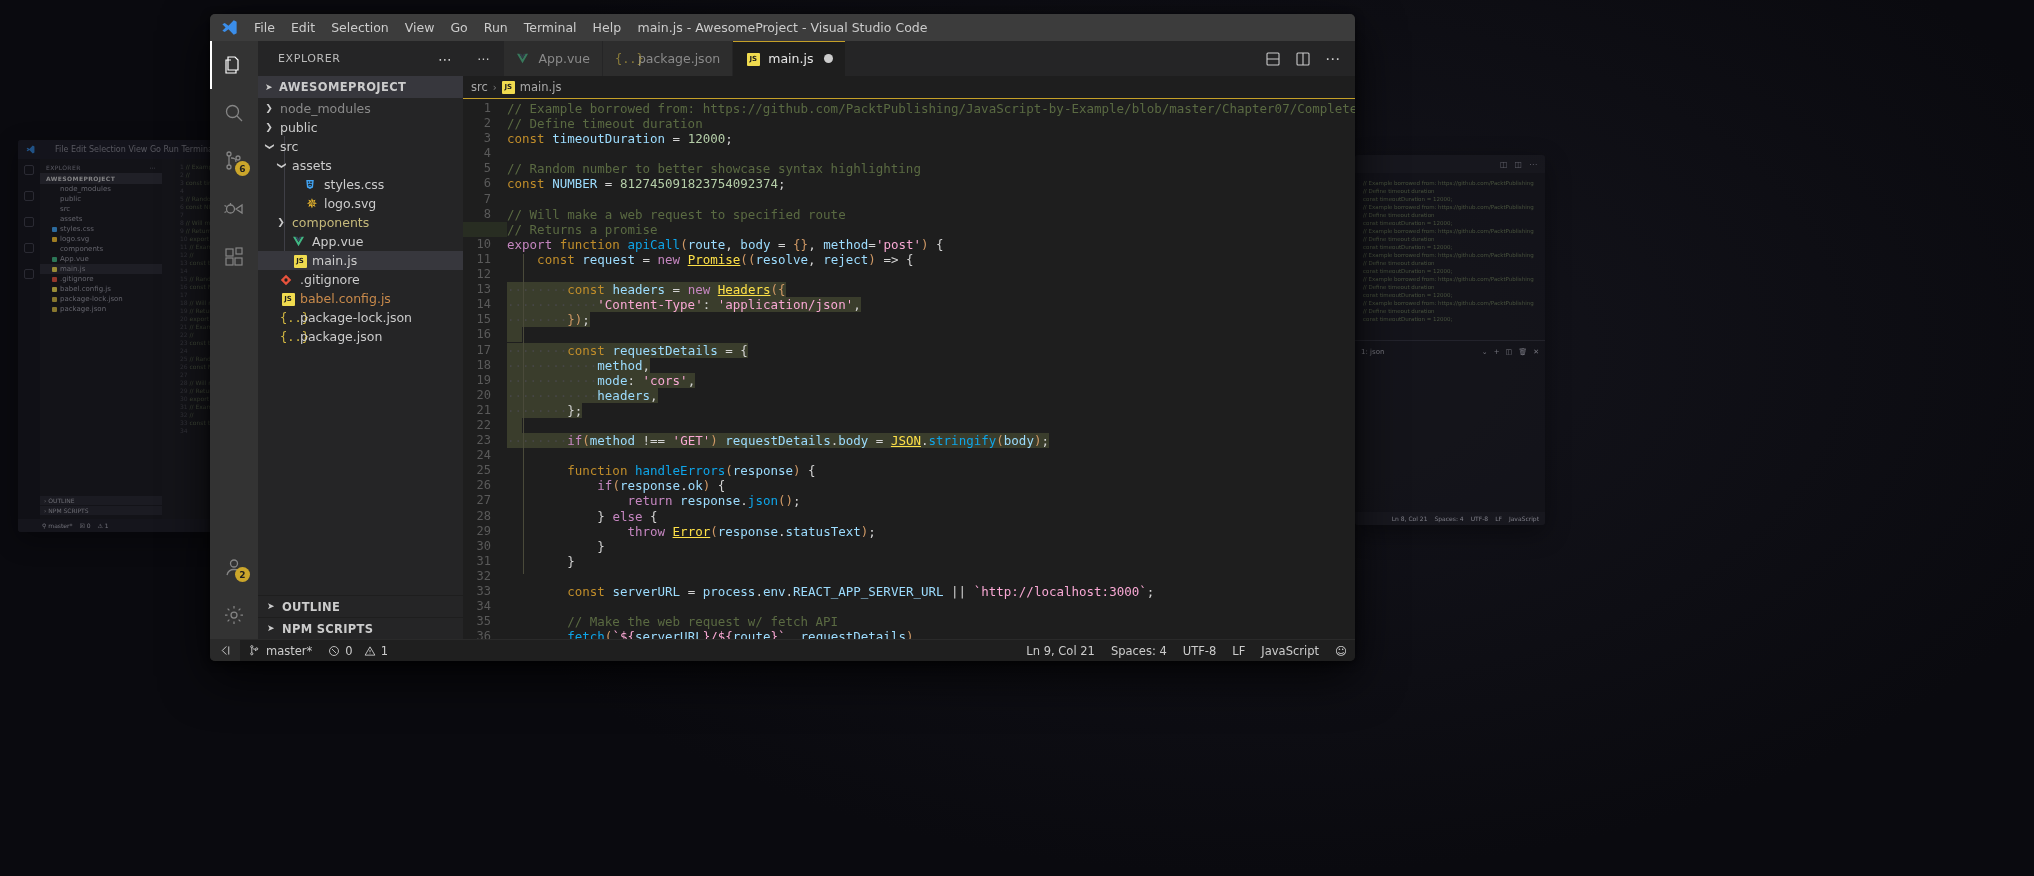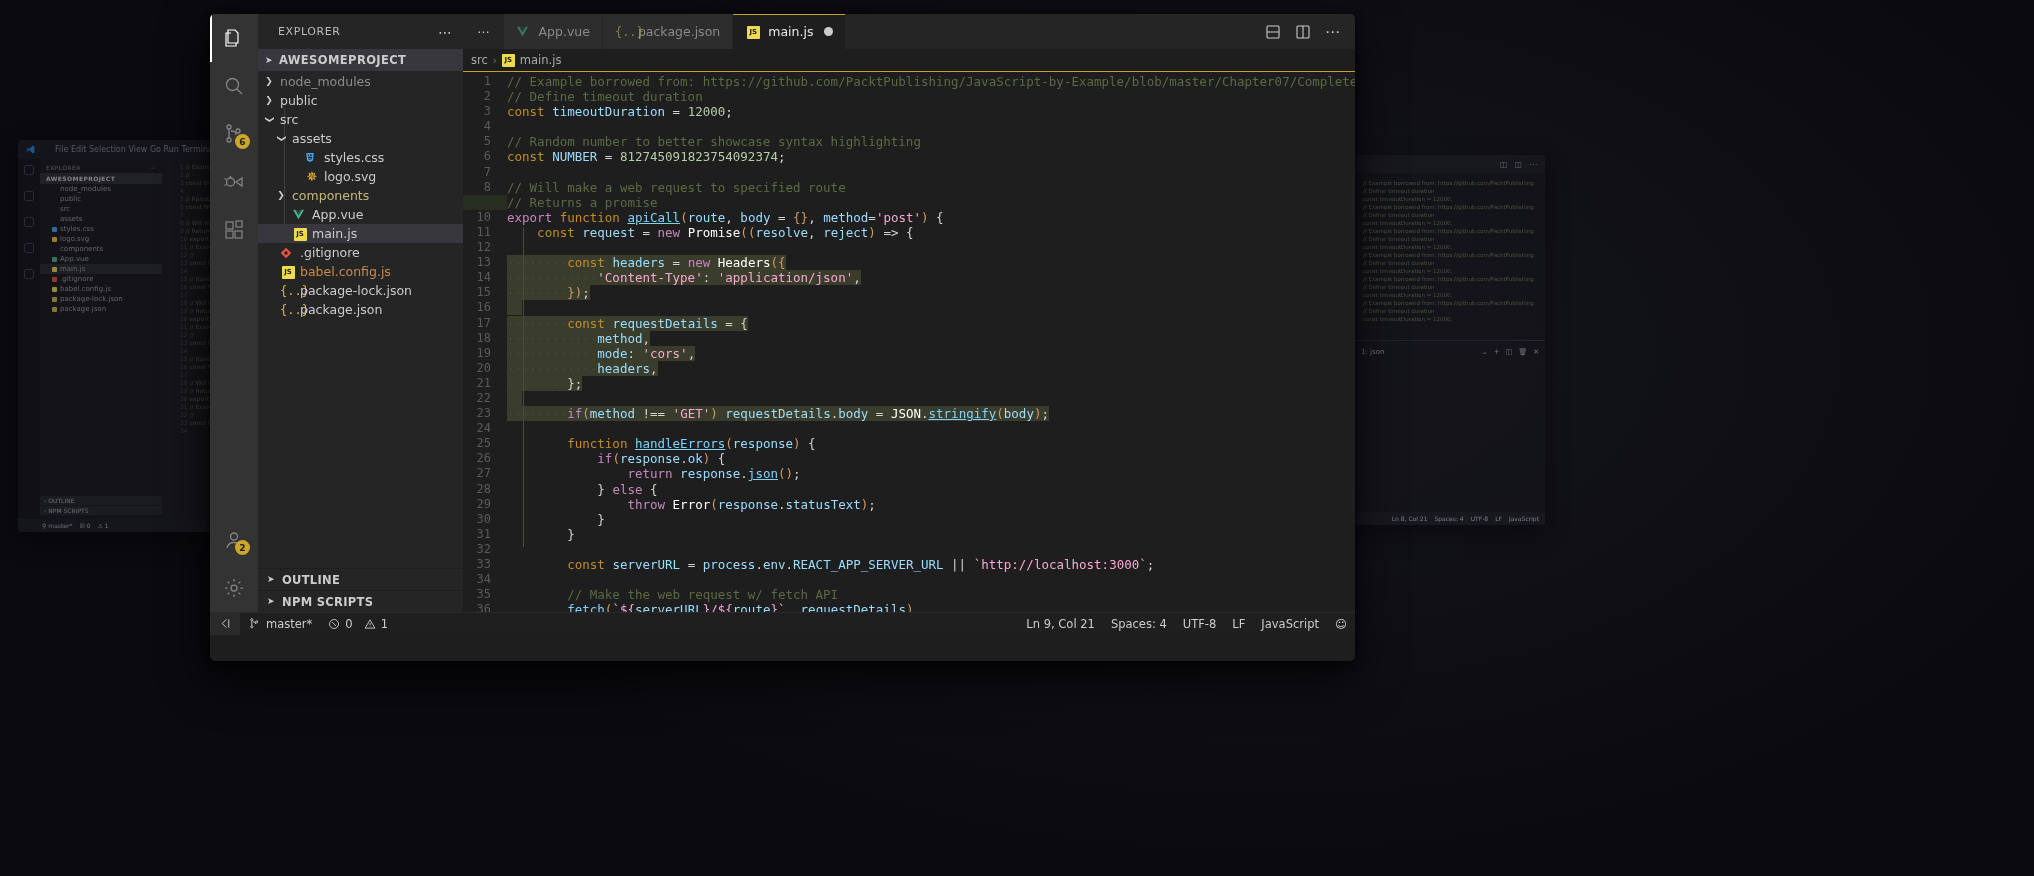--- a/index.html
+++ b/index.html
@@ -255,26 +255,26 @@
     color: #5a5a5a; font-size: 12px;
   }
   .cline.cur .gutter { color: #c6c6c6; }
   .ctext { flex: 1; white-space: pre; position: relative; }
 
   
   .c-com { color: #5a6a42; }
   .c-key { color: #c08d2a; }
   .c-kw2 { color: #c586c0; }
   .c-var { color: #9cdcfe; }
-  .c-fn  { color: #7dd3fc; text-decoration: underline; }
+  .c-fn  { color: #0ea5e9; }
   .c-str { color: #f9a8d4; }
   .c-num { color: #b5cea8; }
   .c-punc{ color: #d4d4d4; }
   .c-par { color: #d19a66; }
-  .c-type{ color: #ffffff; }
+  .c-type{ color: #fde047; text-decoration: underline; }
   .c-op  { color: #d4d4d4; }
   .c-prop{ color: #9cdcfe; }
   .c-ws  { color: #464646; }
   .sel   { background: #3a3d2c; }
   .curline-bg {
     position: absolute; left: 0; right: 0; height: 15.1px;
     background: #282d22;
   }
 
   
@@ -467,20 +467,38 @@
       <span>Ln 8, Col 21</span>
       <span>Spaces: 4</span>
       <span>UTF-8</span>
       <span>LF</span>
       <span>JavaScript</span>
     </div>
 </div>
 
 <div class="win" id="vscode">
 
+  <div id="titlebar">
+    <span class="vsicon">
+      <svg width="17" height="17" viewBox="0 0 100 100">
+        <path fill="#3b8eea" d="M75 8 44 40 22 24 8 31l19 19L8 69l14 7 22-16 31 32 17-8V16z"></path>
+      </svg>
+    </span>
+    <div class="menu" id="menubar">
+        <div class="mi">File</div>
+        <div class="mi">Edit</div>
+        <div class="mi">Selection</div>
+        <div class="mi">View</div>
+        <div class="mi">Go</div>
+        <div class="mi">Run</div>
+        <div class="mi">Terminal</div>
+        <div class="mi">Help</div>
+      </div>
+    <div class="wtitle">main.js - AwesomeProject - Visual Studio Code</div>
+  </div>
 
   <div id="mainrow">
 
     <div id="activitybar">
       <div class="act-item active">
         <svg width="24" height="24" viewBox="0 0 24 24" fill="none" stroke="currentColor" stroke-width="1.2">
           <path d="M6 4h7l3 3v10H6z"></path>
             <path d="M9 7H4v13h10v-3"></path>
         </svg>
       </div>

